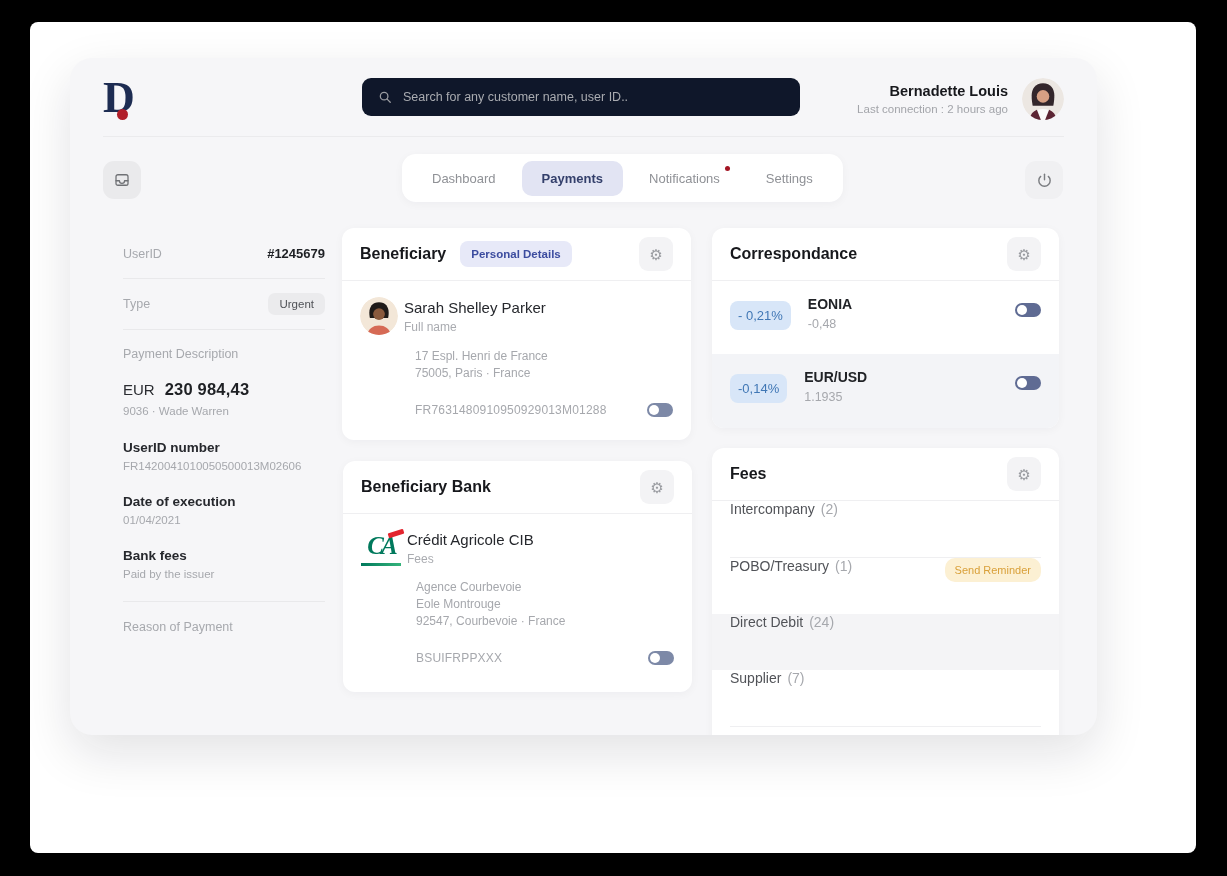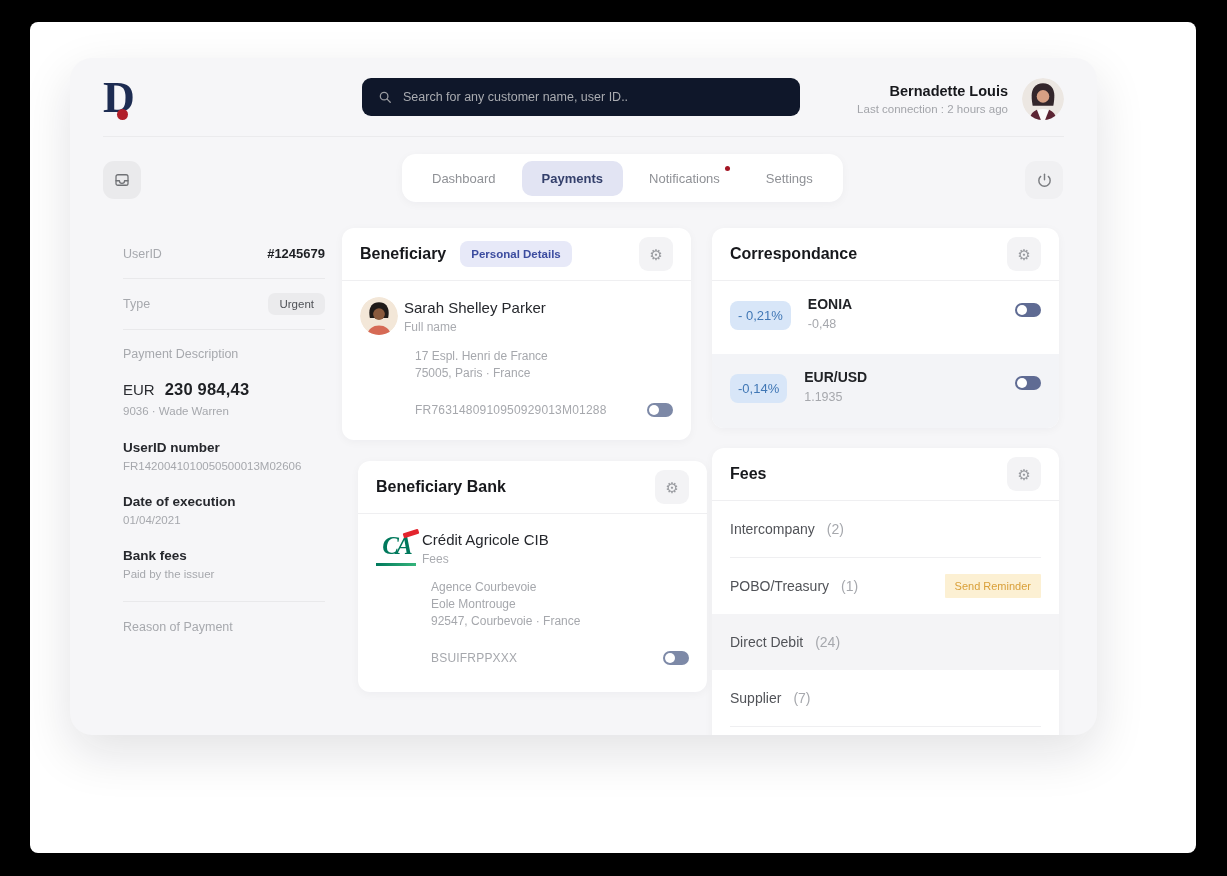--- a/index.html
+++ b/index.html
@@ -54,21 +54,21 @@
   .cur { font-size:15px; color:#2a2c31; }
   .amt { font-size:16.5px; font-weight:700; color:#1e2024; letter-spacing:.2px; }
   .meta { font-size:11.5px; color:#a6a8ad; margin-top:6px; }
   .blk-t { font-size:13.5px; font-weight:700; color:#26282d; }
   .blk-s { font-size:11.5px; color:#a6a8ad; margin-top:5px; }
   .chip-reason { display:inline-block; background:#e5e8f7; color:#5465c4; font-size:12px; padding:7px 13px; border-radius:7px; }
 
   
   .card { position:absolute; background:#fff; border-radius:12px; box-shadow:0 2px 10px rgba(20,20,40,.04); }
   #card-beneficiary { left:272px; top:170px; width:349px; height:212px; }
-  #card-bank        { left:288px; top:403px; width:349px; height:231px; }
+  #card-bank        { left:273px; top:403px; width:349px; height:231px; }
   #card-corr        { left:642px; top:170px; width:347px; height:200px; overflow:hidden; }
   #card-fees        { left:642px; top:390px; width:347px; height:320px; overflow:hidden; }
 
   .card-header { height:53px; display:flex; align-items:center; padding:0 18px; border-bottom:1px solid #efeff1; }
   .card-title { font-size:16px; font-weight:700; color:#17181c; }
   .gear-btn { margin-left:auto; width:34px; height:34px; border-radius:9px; background:#f3f3f5;
               color:#9a9ca1; font-size:15px; line-height:1; }
   .chip-details { background:#e7e9f8; color:#3c4c9f; font-size:11.5px; font-weight:700; padding:7px 11px;
                   border-radius:8px; margin-left:14px; cursor:pointer; }
 
@@ -97,27 +97,27 @@
   .corr-row { display:flex; align-items:flex-start; height:73px; padding:15px 18px; }
   .corr-row.alt { background:#f3f4f7; height:74px; }
   .rate-chip { min-width:57px; height:29px; display:flex; align-items:center; justify-content:center;
                background:#d8e6f8; color:#4077b5; font-size:13px; border-radius:8px; padding:0 8px; margin-top:5px; }
   .corr-info { margin-left:17px; }
   .corr-name { font-size:14px; font-weight:700; color:#212327; }
   .corr-val { font-size:12.5px; color:#a6a8ad; margin-top:5px; }
   .corr-row .toggle { margin-left:auto; margin-top:7px; }
 
   
-  .fee-row { height:56px; display:flex; align-items:center; padding:0 18px; cursor:pointer;gap:6px; }
+  .fee-row { height:56px; display:flex; align-items:flex-start; padding:0 18px; cursor:pointer; }
   .fee-row.alt { background:#f4f4f6; }
   .fee-label { font-size:14px; color:#515358; }
   .fee-count { font-size:14px; color:#a6a8ad; margin-left:6px; }
   .fee-sep { height:1px; background:#efeff1; margin:0 18px; }
   .chip-reminder { margin-left:auto; background:#fcf0d3; color:#d9a03a; font-size:11px; padding:6px 10px;
-                   border-radius:1px; border:none; cursor:pointer; font-family:"Liberation Sans", sans-serif; }
+                   border-radius:10px; border:none; cursor:pointer; font-family:"Liberation Sans", sans-serif; }
 </style>
 </head>
 <body>
 
 <div class="stage">
   <div class="page"></div>
 
   <div class="app">
 
     <div class="logo">

